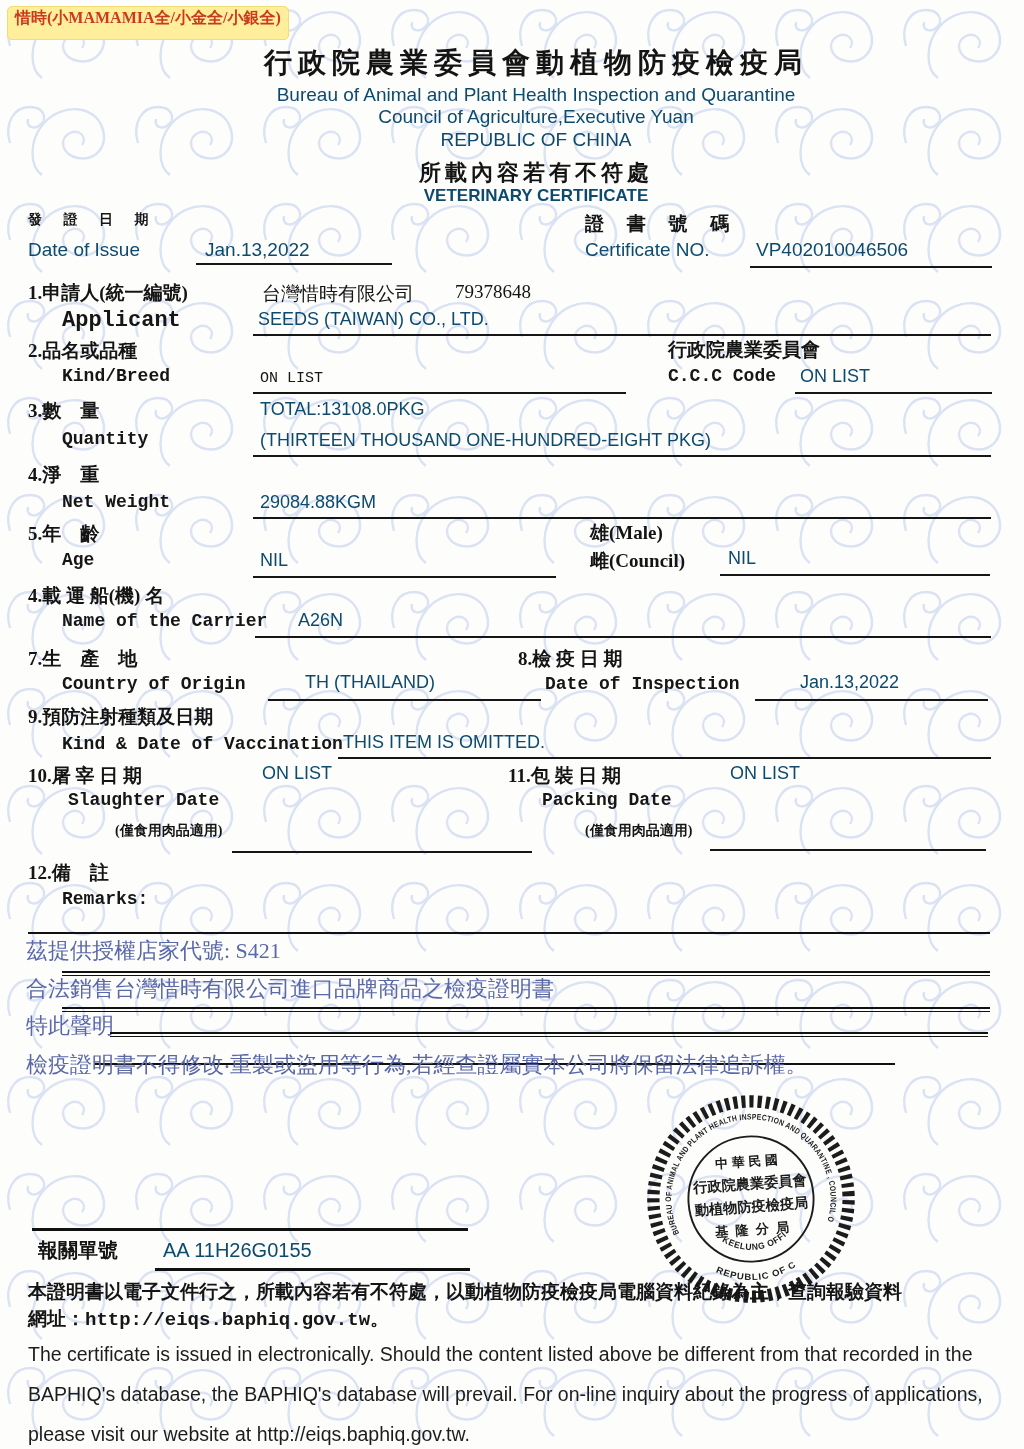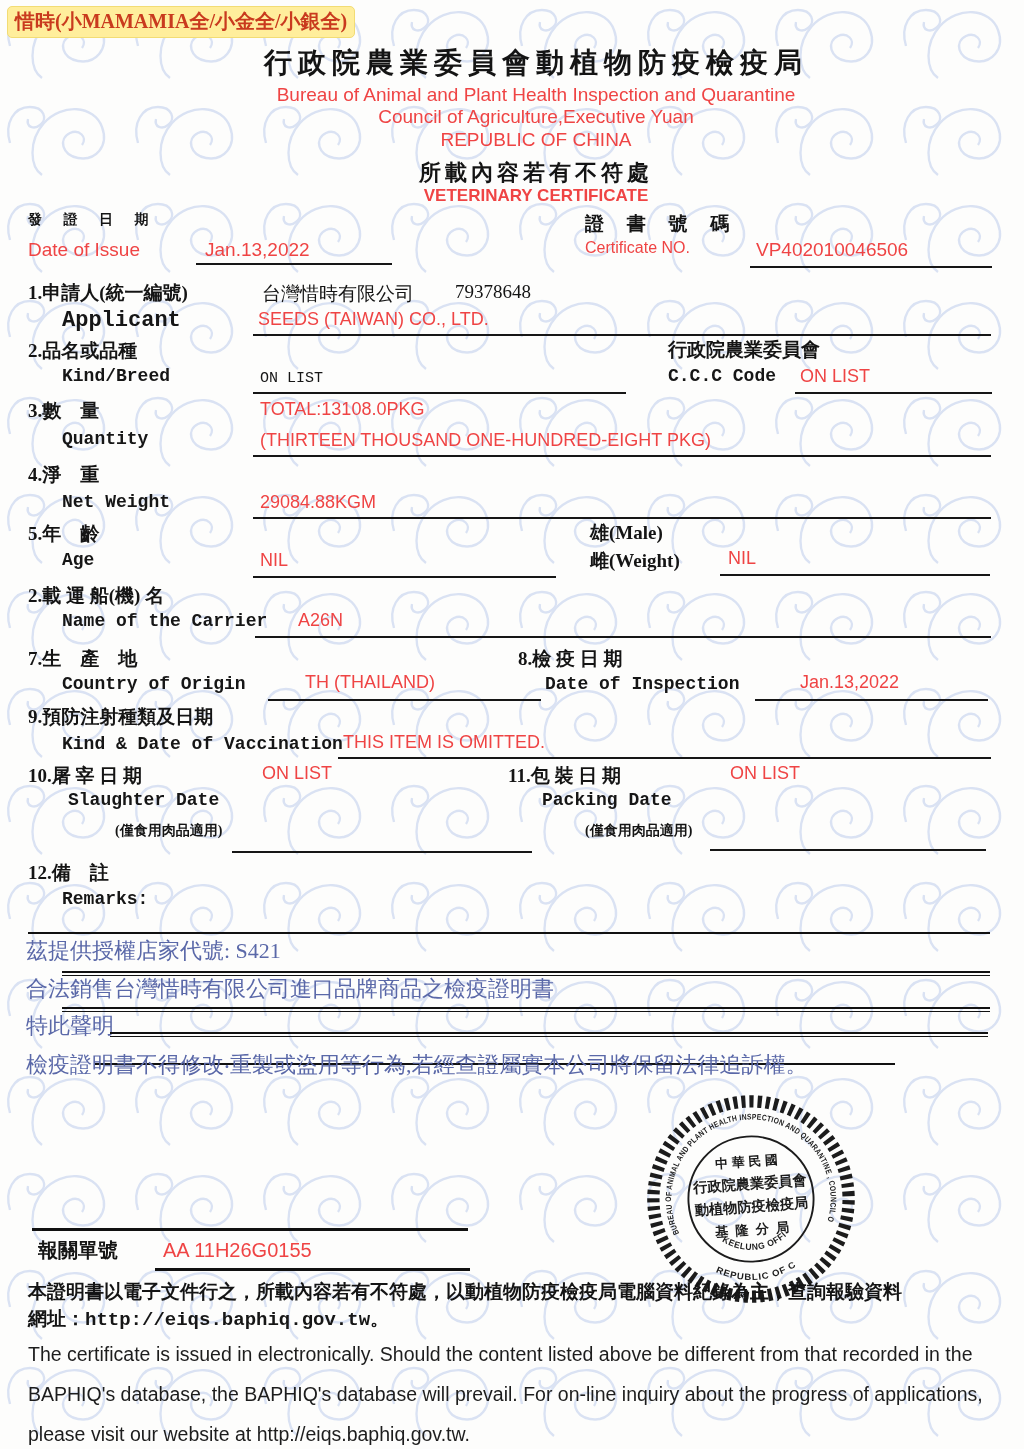--- a/index.html
+++ b/index.html
@@ -5,32 +5,32 @@
   * { margin:0; padding:0; box-sizing:border-box; }
   html,body { background:#e8e8e8; }
   .page {
     position:relative; width:1024px; height:1449px; margin:0 auto;
     background:#fdfdfc; overflow:hidden;
     font-family:"Liberation Sans", sans-serif;
   }
   .abs { position:absolute; white-space:nowrap; }
   .cjk  { font-family:"Liberation Serif", serif; color:#141414; }
   .mono { font-family:"Liberation Mono", monospace; font-weight:700; color:#161616; }
-  .sans { font-family:"Liberation Sans", sans-serif; color:#ef4444; }
+  .sans { font-family:"Liberation Sans", sans-serif; color:#0c4a6e; }
   .blue { color:#5a68a8; }
   .ul   { position:absolute; border-top:2.5px solid #161616; height:0; }
   .rule { position:absolute; border-top:2.5px solid #111; height:0; }
   .thin { border-top-width:1.5px; }
   .center { left:0; width:100%; text-align:center;padding-left:48px; }
   .wm { position:absolute; left:0; top:0; z-index:0; }
   .fg { position:relative; z-index:1; width:100%; height:100%; }
   .note-tag {
     position:absolute; left:7px; top:6px; z-index:2;
     background:#ffee9c; border:1px solid #f2dc74; border-radius:5px;
-    padding:1px 7px 2px 7px; color:#c93a1e; font-weight:700; font-size:20px;
+    padding:1px 7px 10px 7px; color:#c93a1e; font-weight:700; font-size:16px;
     font-family:"Liberation Serif", serif;
   }
   .seal { position:absolute; left:642px; top:1090px; }
   .seal text { fill:#1c1c1c; }
 </style>
 </head>
 <body>
 
 <div class="page">
 
@@ -55,21 +55,21 @@
     <div class="abs center sans" style="top:106px; font-size:19px;">Council of Agriculture,Executive Yuan</div>
     <div class="abs center sans" style="top:129px; font-size:19px;">REPUBLIC OF CHINA</div>
     <div class="abs center cjk" style="top:158px; font-size:22px; letter-spacing:4px; font-weight:700;">所載內容若有不符處</div>
     <div class="abs center sans" style="top:186px; font-size:17px; font-weight:700;">VETERINARY CERTIFICATE</div>
 
     <div class="abs cjk" style="left:28px; top:211px; font-size:14px; font-weight:700; letter-spacing:9px;">發 證 日 期</div>
     <div class="abs cjk" style="left:585px; top:211px; font-size:19px; font-weight:700; letter-spacing:9px;">證 書 號 碼</div>
     <div class="abs sans" style="left:28px; top:239px; font-size:19px;">Date of Issue</div>
     <div class="abs sans" style="left:205px; top:239px; font-size:19px;">Jan.13,2022</div>
     <div class="ul" style="left:196px; top:263px; width:196px;"></div>
-    <div class="abs sans" style="left:585px; top:239px; font-size:16px;">Certificate NO.</div>
+    <div class="abs sans" style="left:585px; top:239px; font-size:19px;">Certificate NO.</div>
     <div class="abs sans" style="left:756px; top:239px; font-size:19px;">VP402010046506</div>
     <div class="ul" style="left:750px; top:266px; width:242px;"></div>
 
     <div class="abs cjk" style="left:28px; top:280px; font-size:19px; font-weight:700;">1.申請人(統一編號)</div>
     <div class="abs cjk" style="left:262px; top:281px; font-size:19px;">台灣惜時有限公司</div>
     <div class="abs cjk" style="left:455px; top:281px; font-size:19px;">79378648</div>
     <div class="abs mono" style="left:62px; top:308px; font-size:22px;">Applicant</div>
     <div class="abs sans" style="left:258px; top:309px; font-size:18px;">SEEDS (TAIWAN) CO., LTD.</div>
     <div class="ul" style="left:253px; top:334px; width:738px;"></div>
 
@@ -91,25 +91,25 @@
     <div class="abs cjk" style="left:28px; top:462px; font-size:19px; font-weight:700;">4.淨　重</div>
     <div class="abs mono" style="left:62px; top:492px; font-size:18px;">Net Weight</div>
     <div class="abs sans" style="left:260px; top:492px; font-size:18px;">29084.88KGM</div>
     <div class="ul" style="left:253px; top:517px; width:738px;"></div>
 
     <div class="abs cjk" style="left:28px; top:521px; font-size:19px; font-weight:700;">5.年　齡</div>
     <div class="abs cjk" style="left:590px; top:520px; font-size:19px; font-weight:700;">雄(Male)</div>
     <div class="abs mono" style="left:62px; top:550px; font-size:18px;">Age</div>
     <div class="abs sans" style="left:260px; top:550px; font-size:18px;">NIL</div>
     <div class="ul" style="left:253px; top:576px; width:303px;"></div>
-    <div class="abs cjk" style="left:590px; top:548px; font-size:19px; font-weight:700;">雌(Weight)</div>
+    <div class="abs cjk" style="left:590px; top:548px; font-size:19px; font-weight:700;">雌(Council)</div>
     <div class="abs sans" style="left:728px; top:548px; font-size:18px;">NIL</div>
     <div class="ul" style="left:720px; top:574px; width:270px;"></div>
 
-    <div class="abs cjk" style="left:28px; top:583px; font-size:19px; font-weight:700;">2.載 運 船(機) 名</div>
+    <div class="abs cjk" style="left:28px; top:583px; font-size:19px; font-weight:700;">4.載 運 船(機) 名</div>
     <div class="abs mono" style="left:62px; top:611px; font-size:18px;">Name of the Carrier</div>
     <div class="abs sans" style="left:298px; top:610px; font-size:18px;text-align:right;">A26N</div>
     <div class="ul" style="left:255px; top:636px; width:736px;"></div>
 
     <div class="abs cjk" style="left:28px; top:646px; font-size:19px; font-weight:700;">7.生　產　地</div>
     <div class="abs cjk" style="left:518px; top:646px; font-size:19px; font-weight:700;">8.檢 疫 日 期</div>
     <div class="abs mono" style="left:62px; top:674px; font-size:18px;">Country of Origin</div>
     <div class="abs sans" style="left:305px; top:672px; font-size:18px;">TH (THAILAND)</div>
     <div class="ul" style="left:268px; top:699px; width:273px;"></div>
     <div class="abs mono" style="left:545px; top:674px; font-size:18px;">Date of Inspection</div>

